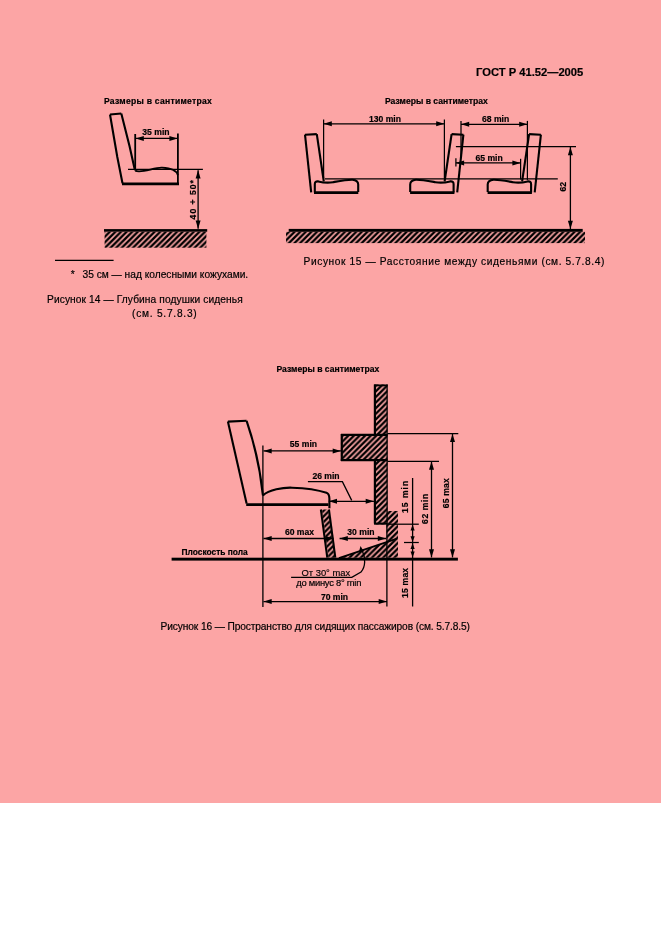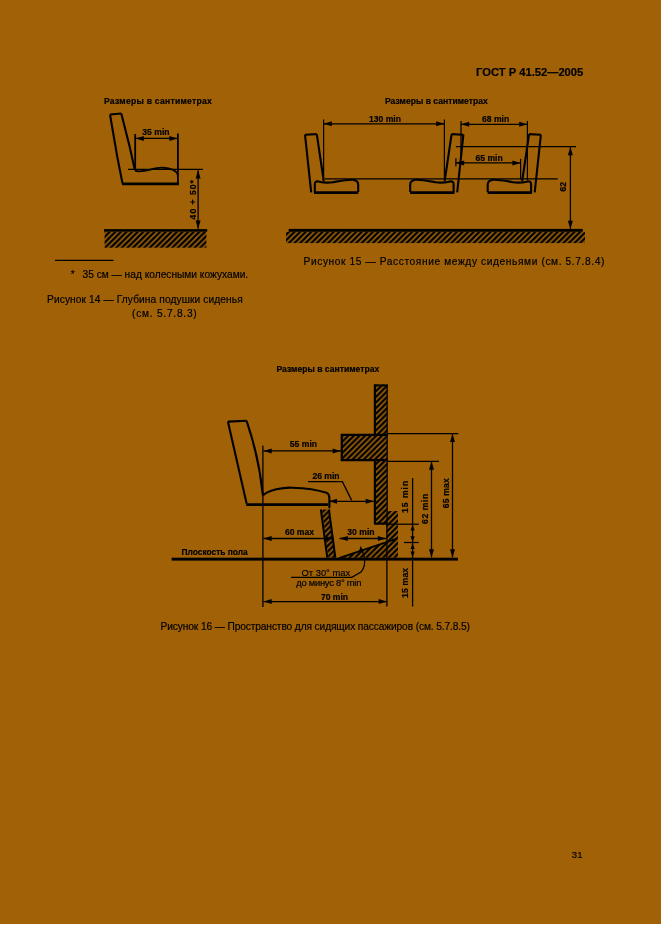--- a/index.html
+++ b/index.html
@@ -1,16 +1,16 @@
 <!DOCTYPE html>
 <html><head>
 <meta charset="utf-8">
 <style>
 html,body{margin:0;padding:0;background:#fff;}
-#page{position:relative;width:661px;height:924px;background:#a16207;overflow:hidden;}
+#page{position:relative;width:661px;height:803px;background:#fca5a5;overflow:hidden;}
 svg{position:absolute;left:0;top:0;}
 text{font-family:"Liberation Sans",sans-serif;fill:#000;stroke:#000;stroke-width:0.18;}
 .b{font-weight:bold;}
 .d{font-weight:bold;font-size:8.6px;}
 .cap{font-size:10.2px;}
 path,line,polyline{stroke:#000;fill:none;}
 </style>
 </head>
 <body>
 <div id="page">

